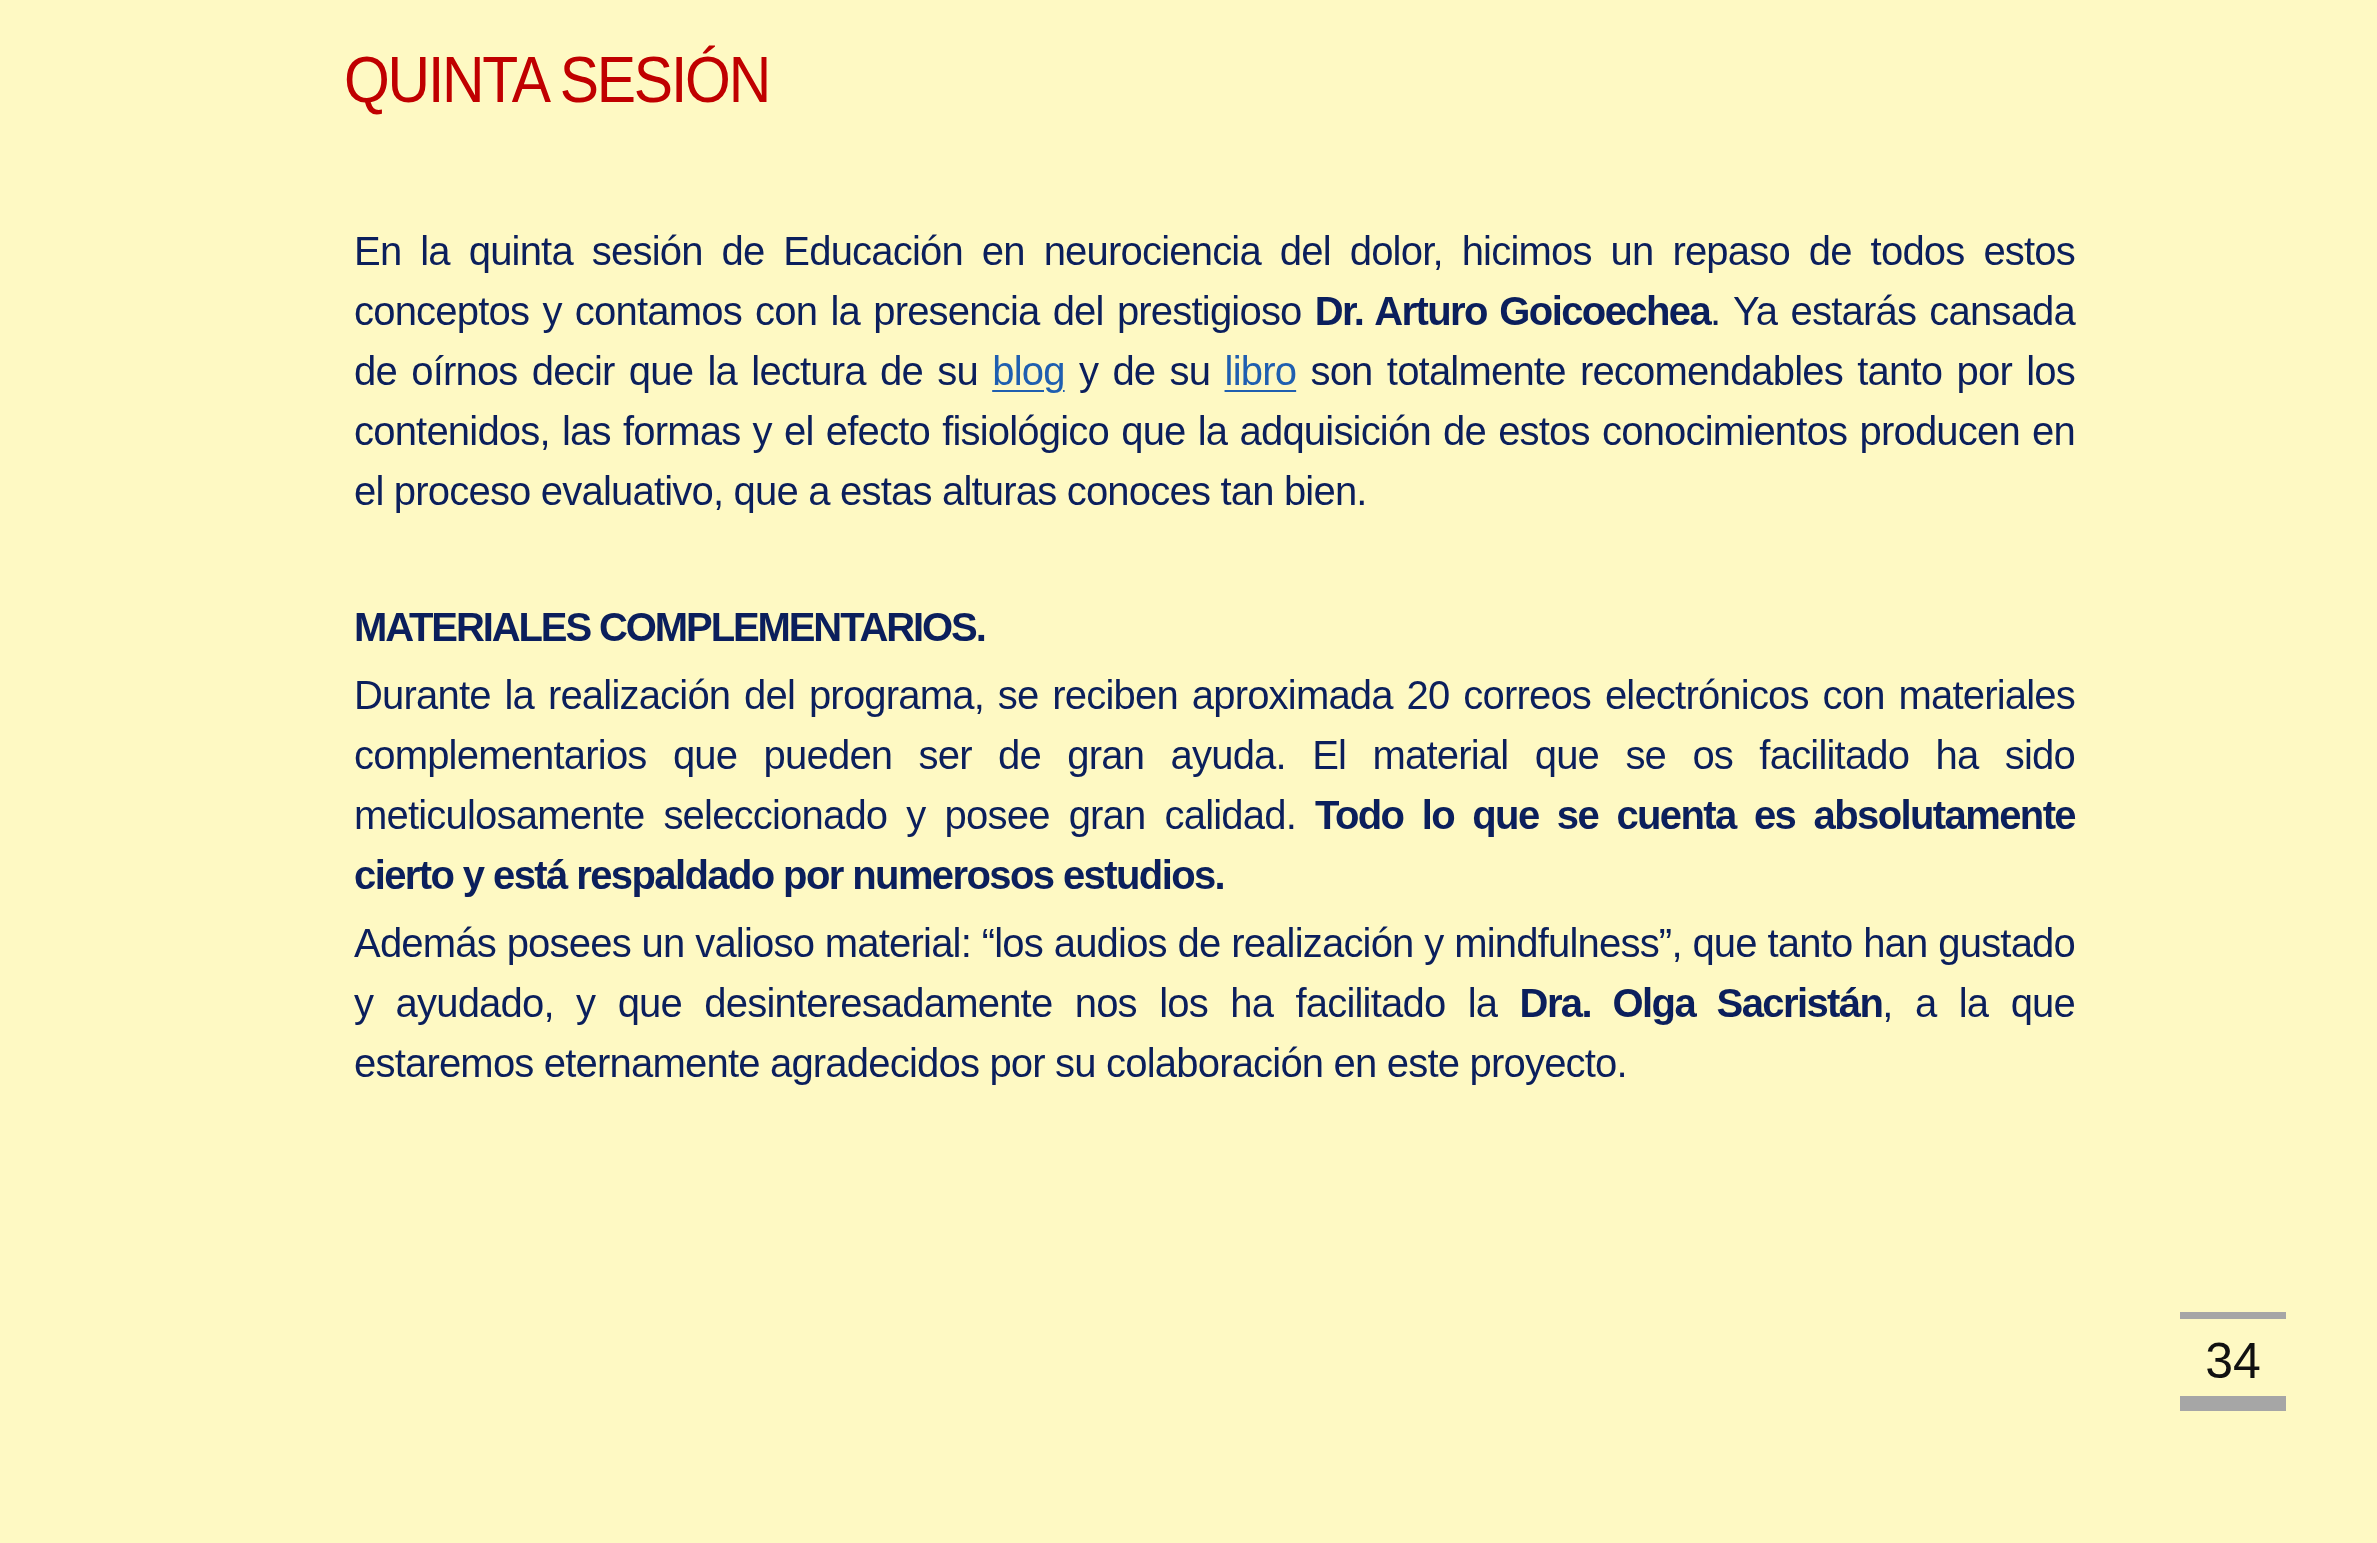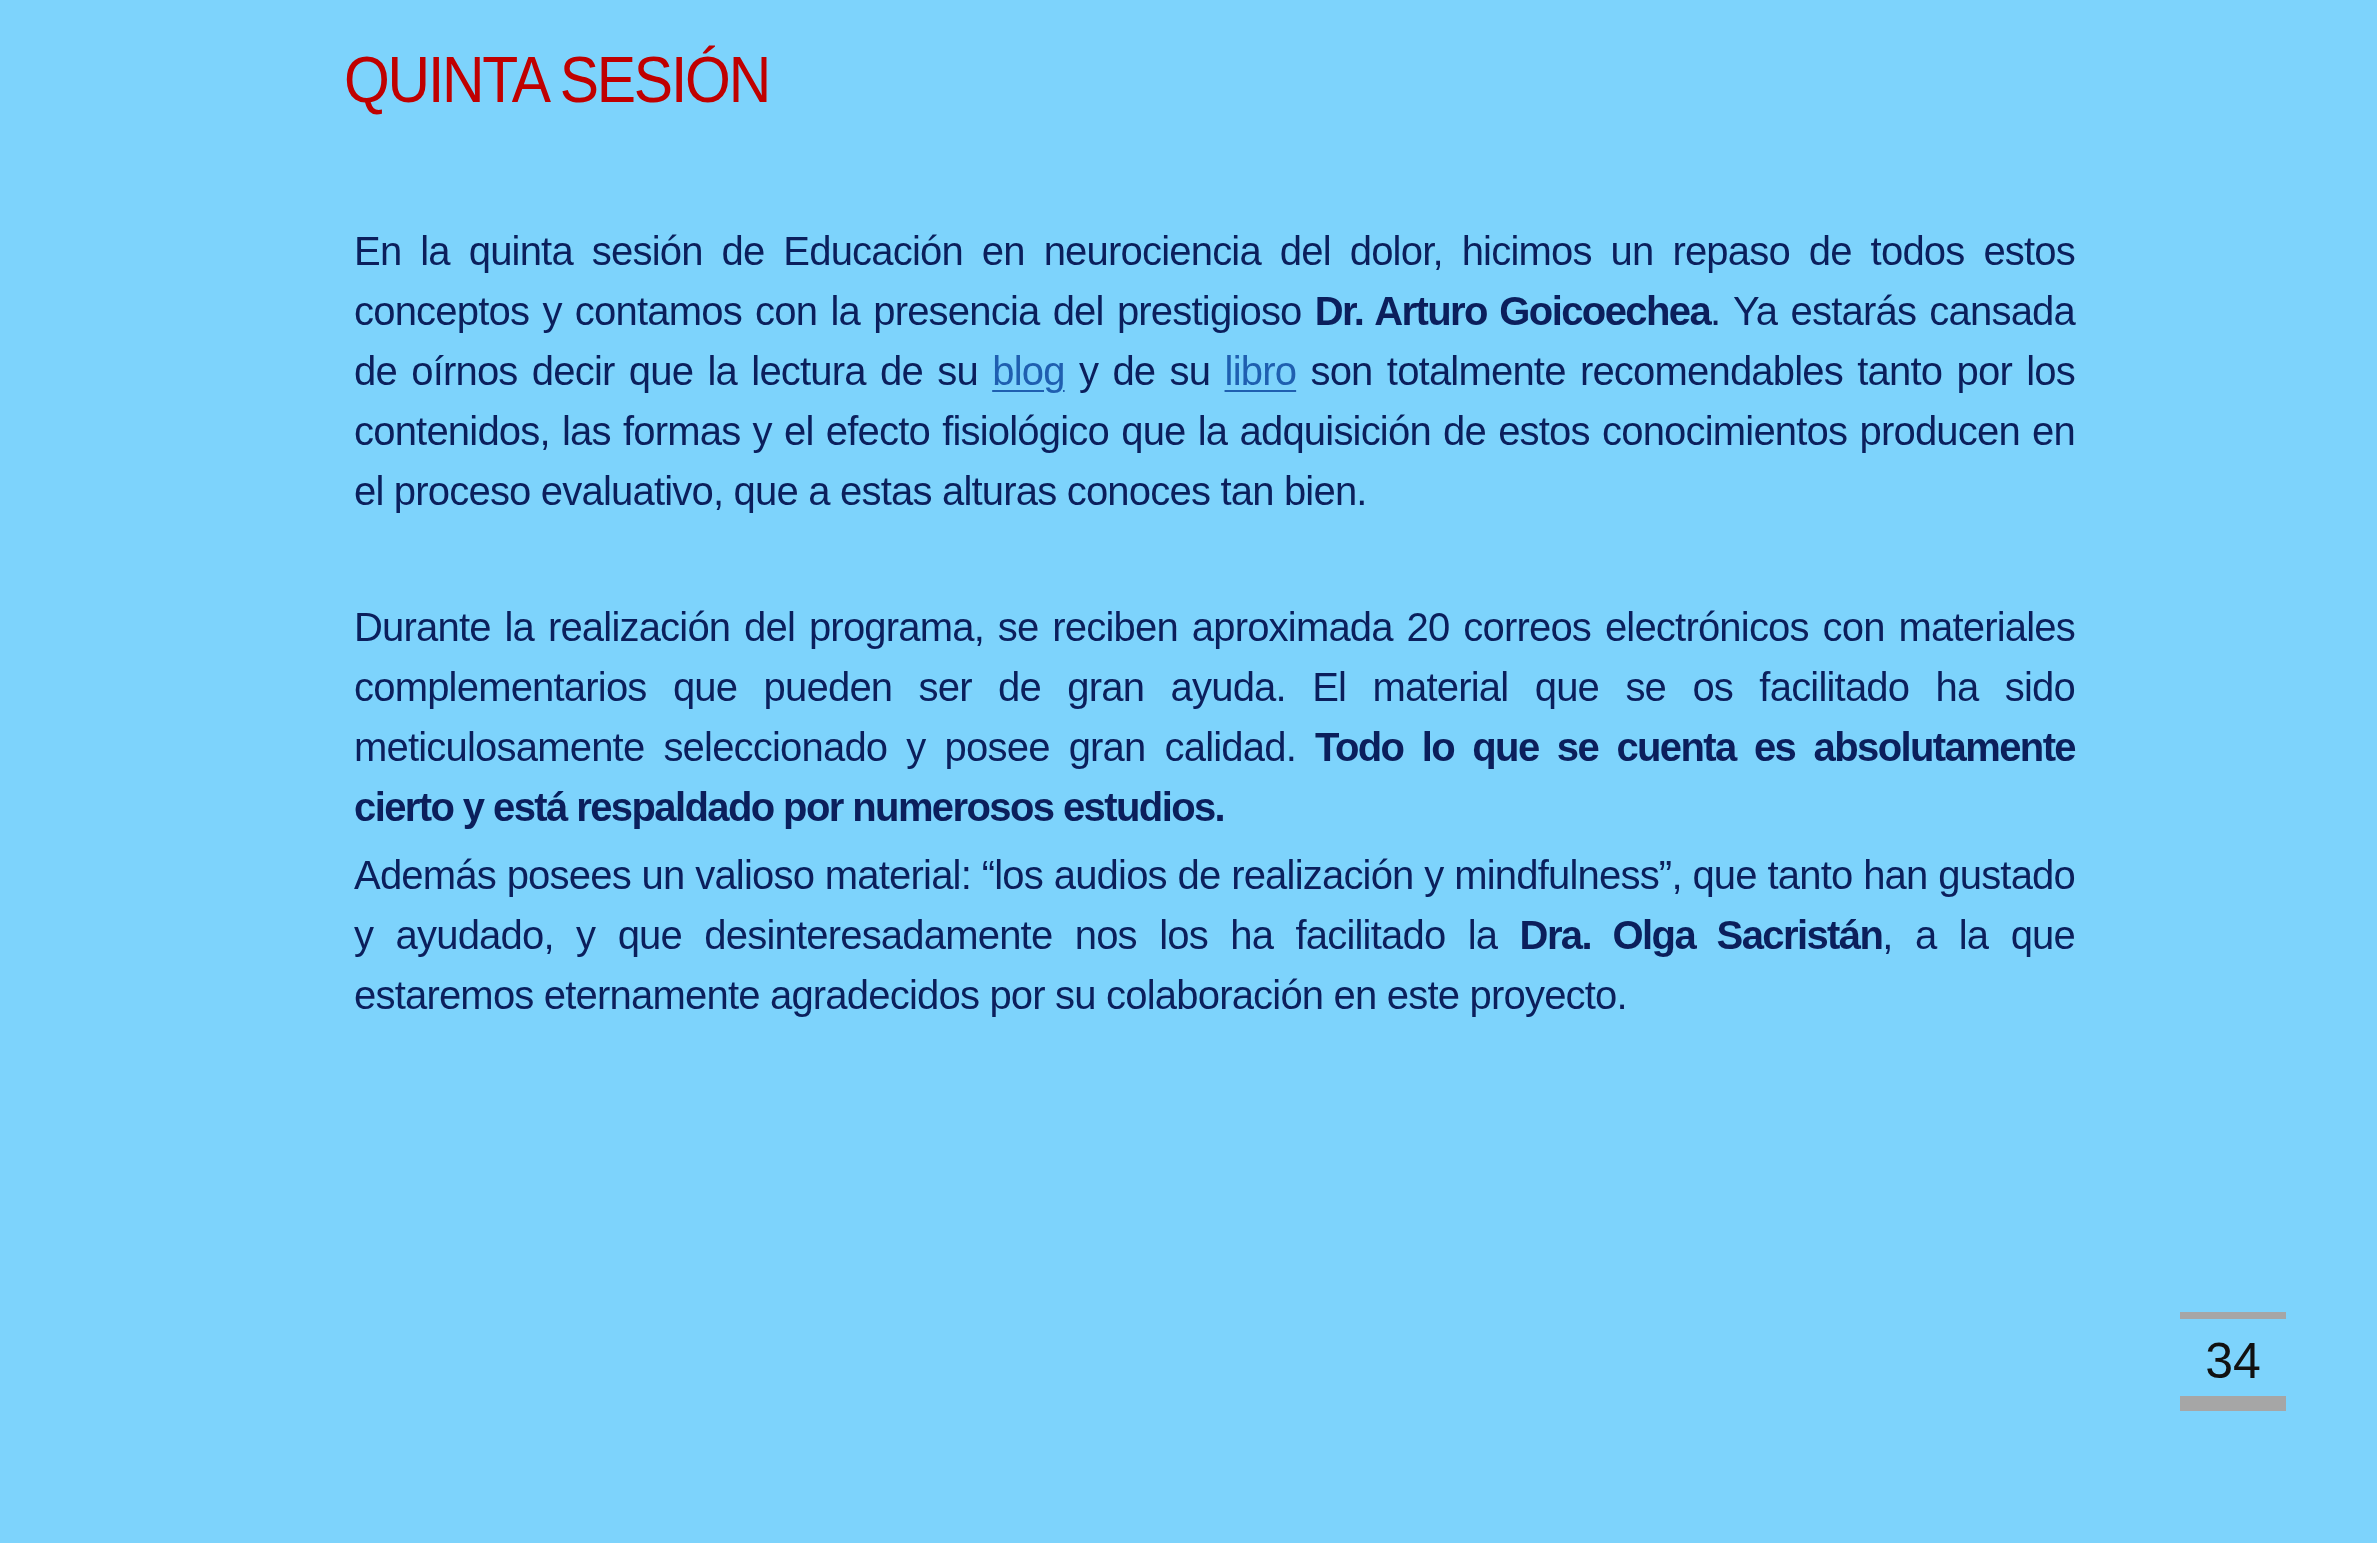--- a/index.html
+++ b/index.html
@@ -1,18 +1,18 @@
 <!DOCTYPE html>
 <html><head>
 <meta charset="utf-8">
 <style>
   html, body { margin: 0; padding: 0; background: #ffffff; }
   body { width: 2377px; height: 1544px; position: relative; overflow: hidden;
          font-family: "Liberation Sans", sans-serif; }
-  .page { position: absolute; left: 0; top: 0; width: 2377px; height: 1544px; background: #7dd3fc; }
+  .page { position: absolute; left: 0; top: 0; width: 2377px; height: 1544px; background: #fef9c3; }
   .title { position: absolute; left: 344px; top: 41px; margin: 0;
            font-family: "Liberation Sans", sans-serif; font-weight: normal;
            font-size: 64px; line-height: 78px; letter-spacing: -2.4px;
            transform: scaleX(0.92); transform-origin: left top; }
   .content { position: absolute; left: 346px; top: 213px; width: 1737px;
              font-size: 40px; line-height: 60px; letter-spacing: -0.8px;
              text-align: justify; color: #0b1f5c; }
   .content p { margin: 8px; }
   .content .last { text-align-last: left; }
   .gap { height: 60px; }
@@ -31,20 +31,21 @@
 <div class="page">
 
   <h1 class="title" style="color:#c00000;">QUINTA SESIÓN</h1>
 
   <div class="content">
 
     <p class="last"><span>En la quinta sesión de Educación en neurociencia del dolor, hicimos un repaso de todos estos conceptos y contamos con la presencia del prestigioso </span><span class="b">Dr. Arturo Goicoechea</span><span>. Ya estarás cansada de oírnos decir que la lectura de su </span><a class="lnk" href="#">blog</a><span> y de su </span><a class="lnk" href="#">libro</a><span> son totalmente recomendables tanto por los contenidos, las formas y el efecto fisiológico que la adquisición de estos conocimientos producen en el proceso evaluativo, que a estas alturas conoces tan bien.</span></p>
 
     <div class="gap"></div>
 
+    <p class="heading">MATERIALES COMPLEMENTARIOS.</p>
 
     <p class="last"><span>Durante la realización del programa, se reciben aproximada 20 correos electrónicos con materiales complementarios que pueden ser de gran ayuda. El material que se os facilitado ha sido meticulosamente seleccionado y posee gran calidad. </span><span class="b">Todo lo que se cuenta es absolutamente cierto y está respaldado por numerosos estudios.</span></p>
 
     <p class="last"><span>Además posees un valioso material: “los audios de realización y mindfulness”, que tanto han gustado y ayudado,  y que desinteresadamente nos los ha facilitado la </span><span class="b">Dra. Olga Sacristán</span><span>, a la que estaremos eternamente agradecidos por su colaboración en este proyecto.</span></p>
 
   </div>
 
   <div class="pagenum">
     <div class="bar-top"></div>
     <div class="num">34</div>

